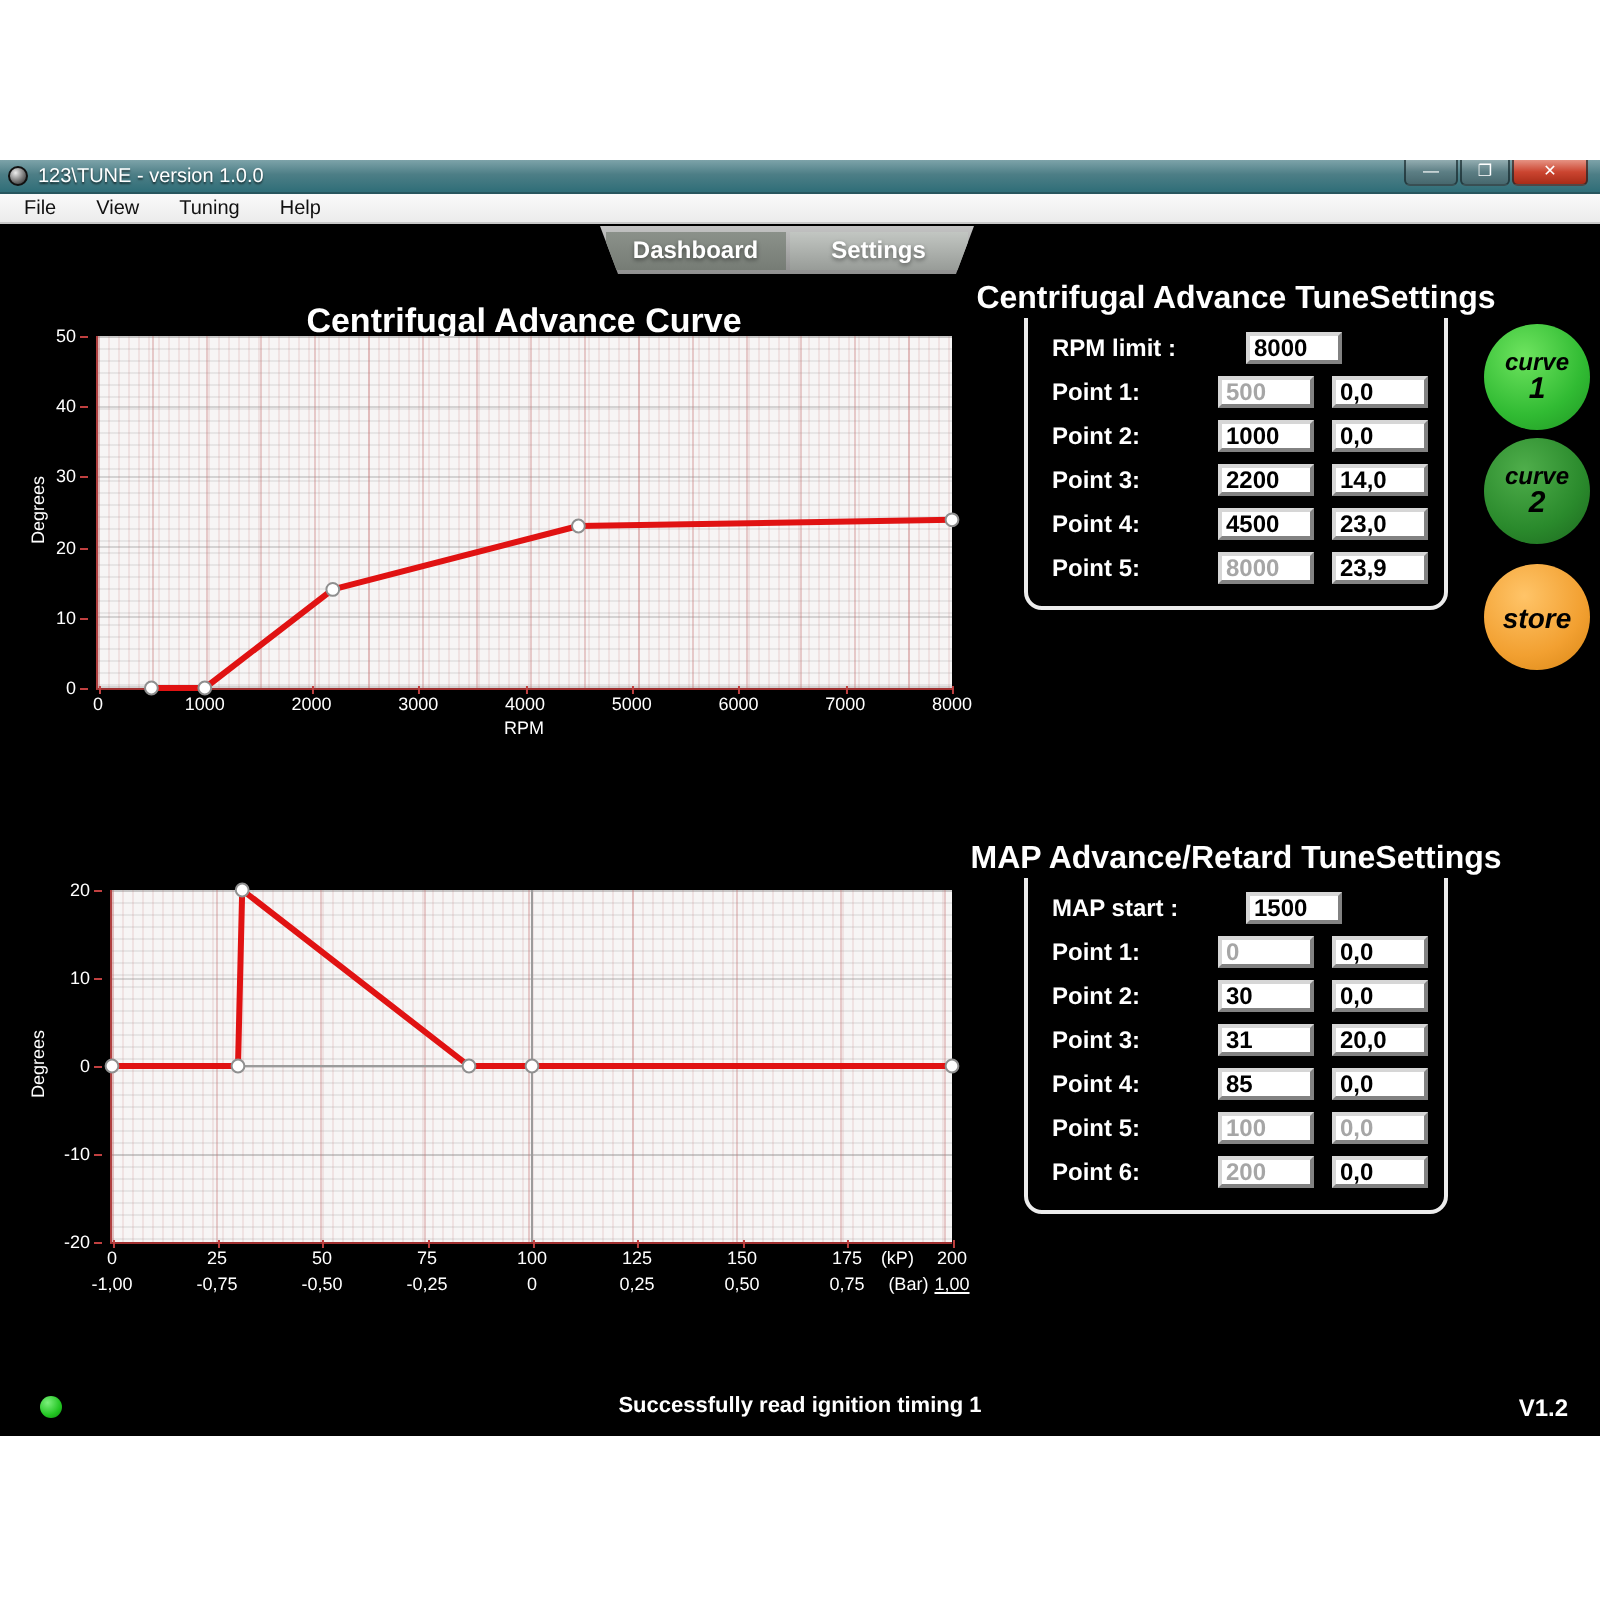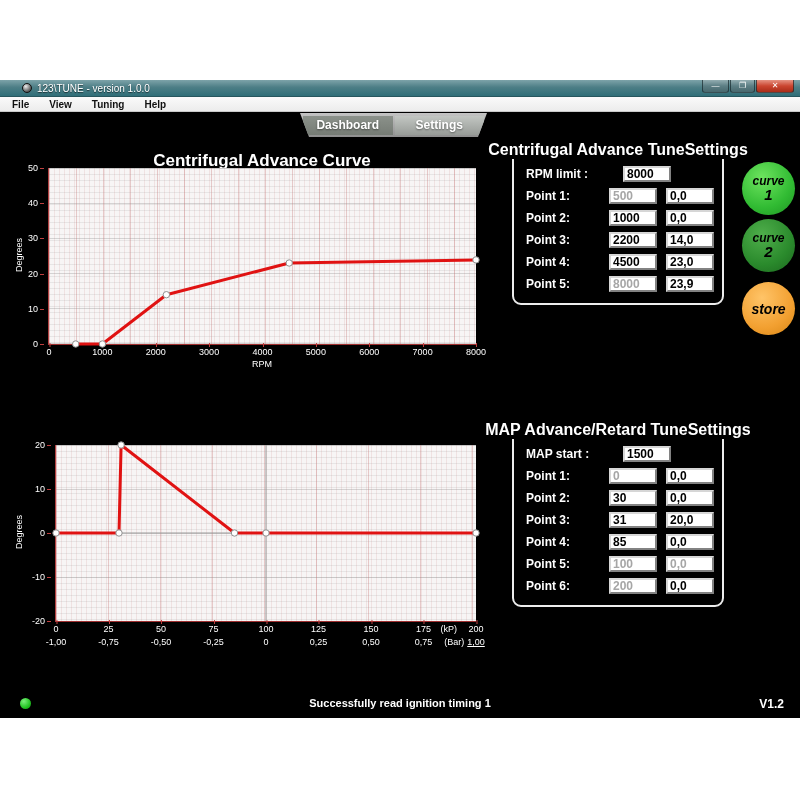--- a/index.html
+++ b/index.html
@@ -4,36 +4,36 @@
 <style>
   * { margin:0; padding:0; box-sizing:border-box; }
   html,body { width:800px; height:800px; background:#ffffff; overflow:hidden;
               font-family:"Liberation Sans", sans-serif; }
 
   #win { position:absolute; top:80px; left:0; width:800px; height:639px; }
 
   
   .titlebar { position:relative; height:17px;
     background:linear-gradient(to bottom,#7da3a9 0%,#4d7e86 45%,#2f6e78 100%);
-    display:flex; align-items:center; padding-left:22px; gap:5px;
+    display:flex; align-items:center; padding-left:4px; gap:5px;
     border-bottom:1px solid #27565e; }
   .appicon { width:10px; height:10px; border-radius:50%;
     background:radial-gradient(circle at 35% 30%,#eee,#777 55%,#222); border:1px solid #111; }
   .apptitle { color:#fff; font-size:10px; text-shadow:0 1px 1px rgba(0,0,0,.6); }
   .wctrls { position:absolute; right:6px; top:0; display:flex; }
   .wbtn { height:13px; display:flex; align-items:center; justify-content:center;
     color:#fff; font-size:8px; line-height:1; border:1px solid rgba(20,40,45,.7); border-top:none;
     border-radius:0 0 3px 3px; background:linear-gradient(#93adb1,#5c7e84 50%,#47686e);
     margin-left:1px; }
   .wbtn.min{width:27px}.wbtn.max{width:25px}
   .wbtn.close{width:38px;background:linear-gradient(#e69383,#cb4530 50%,#a82c18);}
 
   
   .menubar { height:15px; background:linear-gradient(#fafafa,#ececec);
-    border-bottom:1px solid #c9c9c9; display:flex; align-items:center; padding-left:2px;font-weight:bold; }
+    border-bottom:1px solid #c9c9c9; display:flex; align-items:center; padding-left:2px; }
   .menuitem { font-size:10px; color:#111; padding:0 10px; }
 
   
   .content { position:relative; height:606px; background:#000; }
 
   
   .tabstrip { position:absolute; left:300px; top:1px; width:187px; height:24px;
     background:linear-gradient(#c4c4c4,#8f8f8f); display:flex; align-items:center;
     justify-content:center; gap:2px; padding:2px 3px;
     clip-path:polygon(0 0,100% 0,calc(100% - 9px) 100%,9px 100%); }

